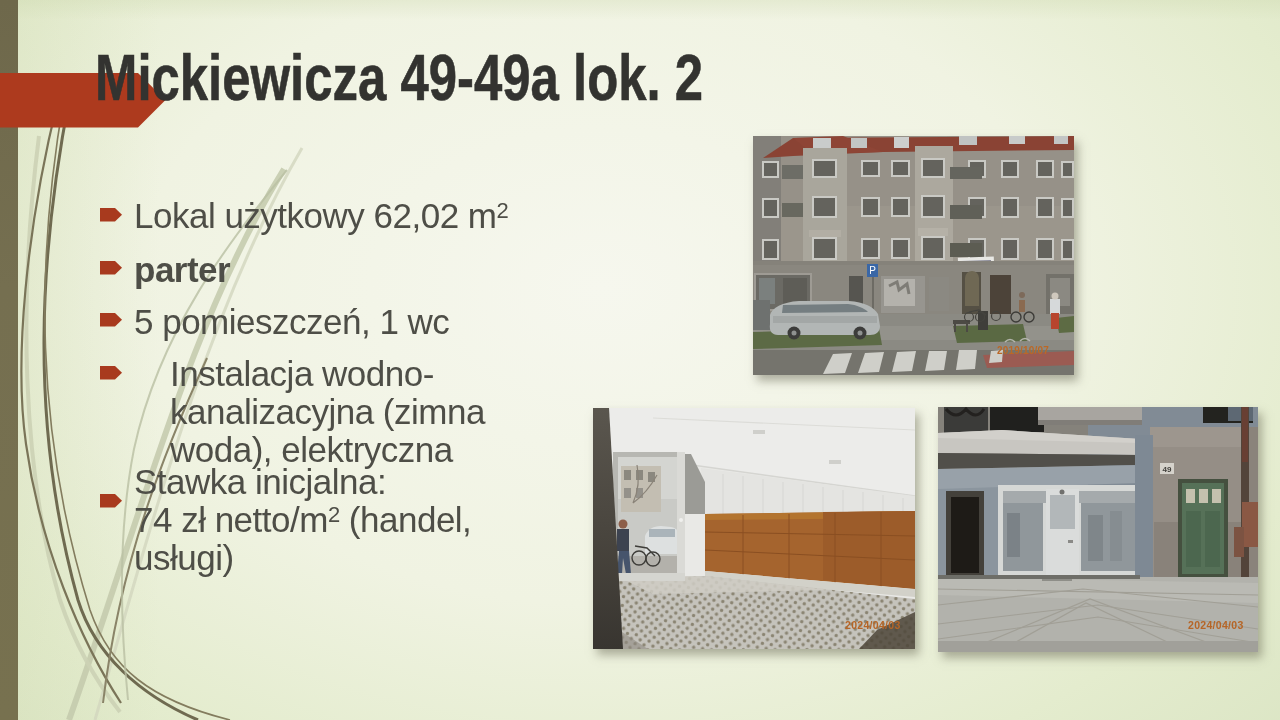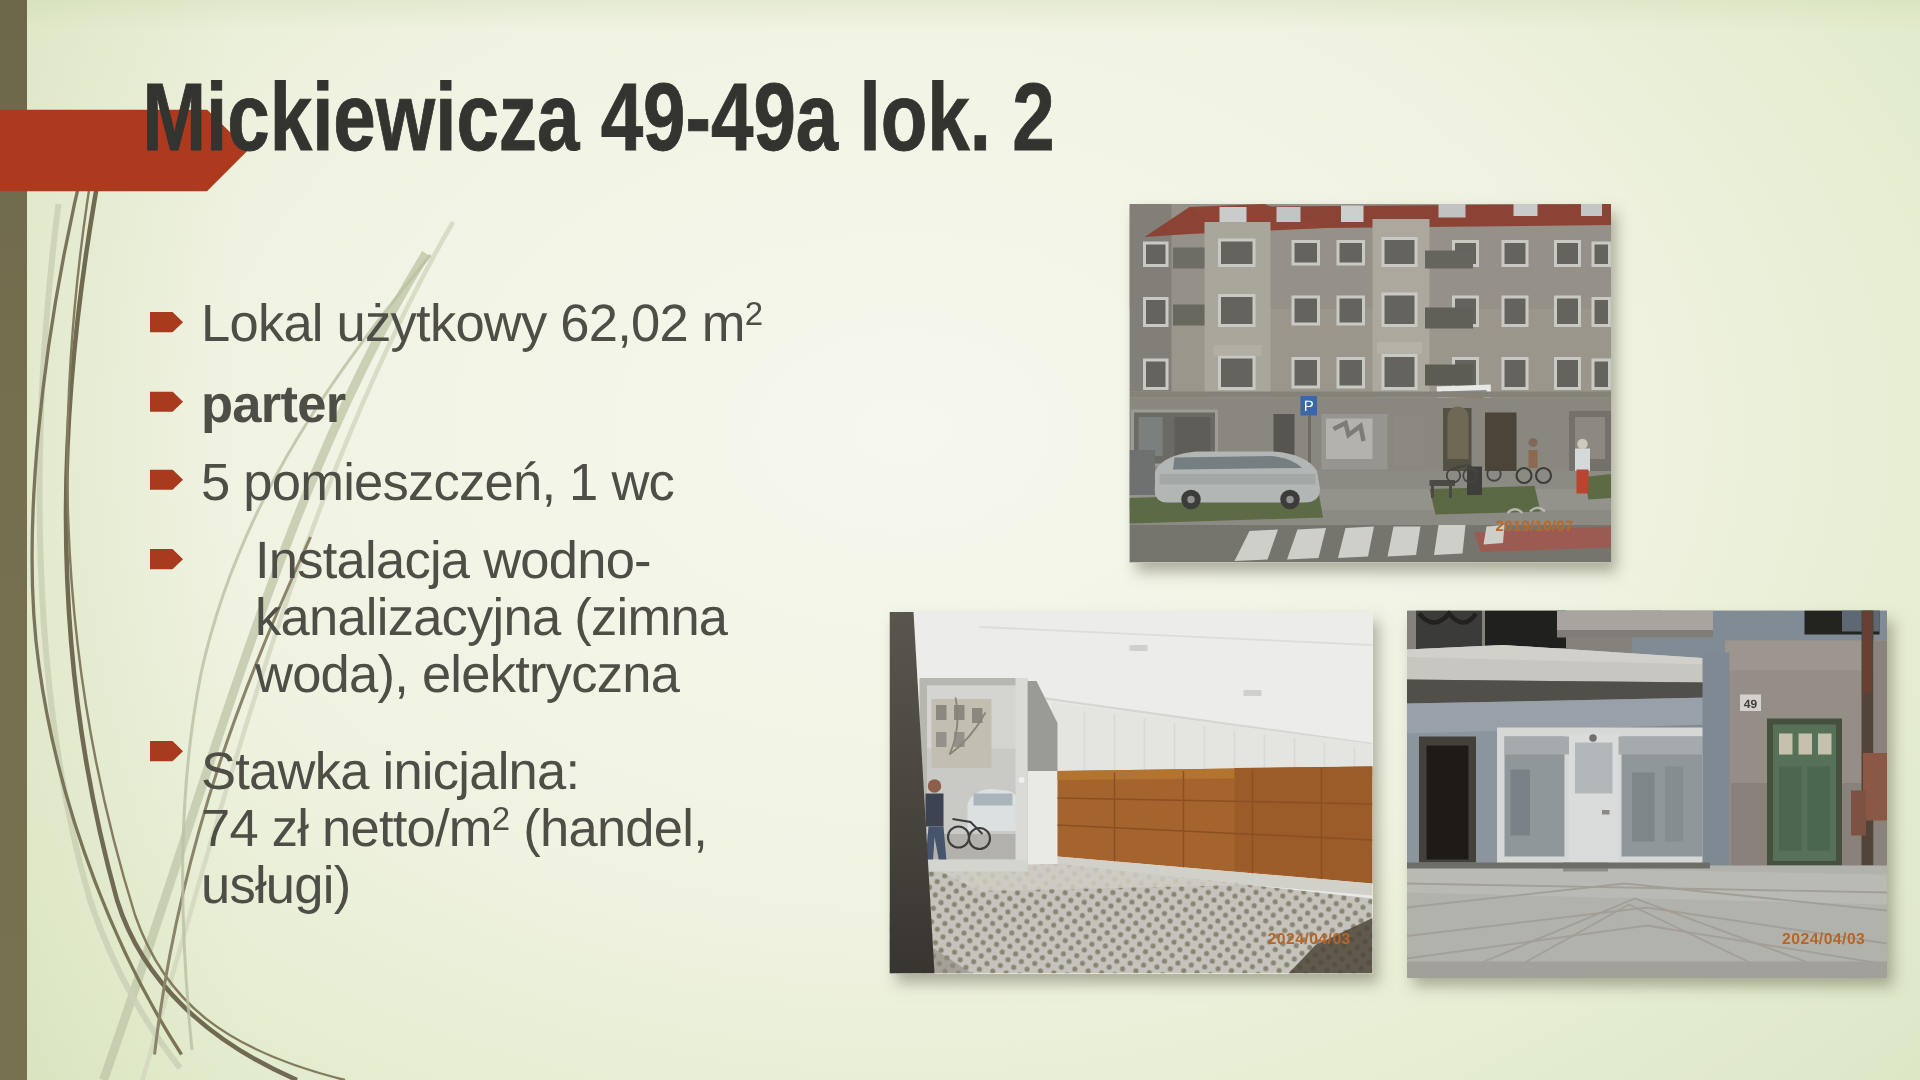--- a/index.html
+++ b/index.html
@@ -53,21 +53,21 @@
   <svg class="abs" style="left:-34px;top:365.5px" width="22" height="14" viewBox="0 0 22 14">
       <polygon points="0,0 15,0 22,6.75 15,13.5 0,13.5" fill="#a83a1e"></polygon>
     </svg>
 
   <div class="abs" style="left:0;top:355.4px;width:470px;margin-left:36px;">Instalacja wodno-<br>kanalizacyjna (zimna<br>woda), elektryczna</div>
 
   <svg class="abs" style="left:-34px;top:493.5px" width="22" height="14" viewBox="0 0 22 14">
       <polygon points="0,0 15,0 22,6.75 15,13.5 0,13.5" fill="#a83a1e"></polygon>
     </svg>
 
-  <div class="abs" style="left:0;top:496px;width:470px;">Stawka inicjalna:<br>74 zł netto/m<span style="font-size:22px;vertical-align:10.5px;line-height:0">2</span> (handel,<br>usługi)</div>
+  <div class="abs" style="left:0;top:463px;width:470px;">Stawka inicjalna:<br>74 zł netto/m<span style="font-size:22px;vertical-align:10.5px;line-height:0">2</span> (handel,<br>usługi)</div>
 </div>
 
 <svg class="abs" id="photo1" style="left:753px;top:136px;box-shadow:4px 6px 9px rgba(105,105,85,.5)" width="321" height="239" viewBox="0 0 321 239">
 
   <rect x="0" y="0" width="321" height="239" fill="#9b968c"></rect>
   <rect x="0" y="0" width="321" height="70" fill="#969188"></rect>
   <rect x="0" y="0" width="28" height="125" fill="#827f79"></rect>
 
   <polygon points="10,22 40,2 321,0 321,14 130,16 40,20" fill="#8a4334"></polygon>
   <polygon points="40,2 90,0 130,16 60,18" fill="#8e4536"></polygon>

